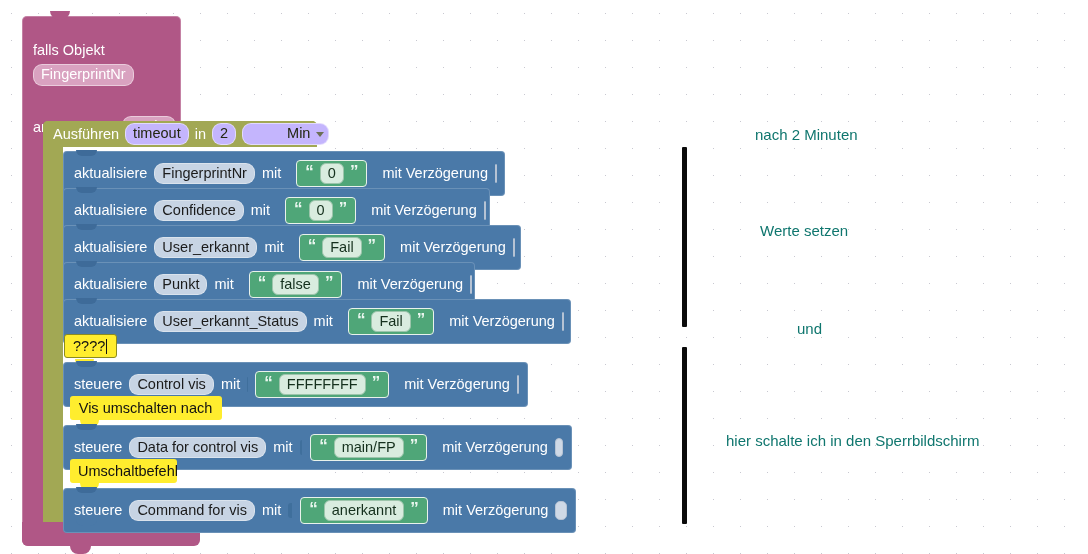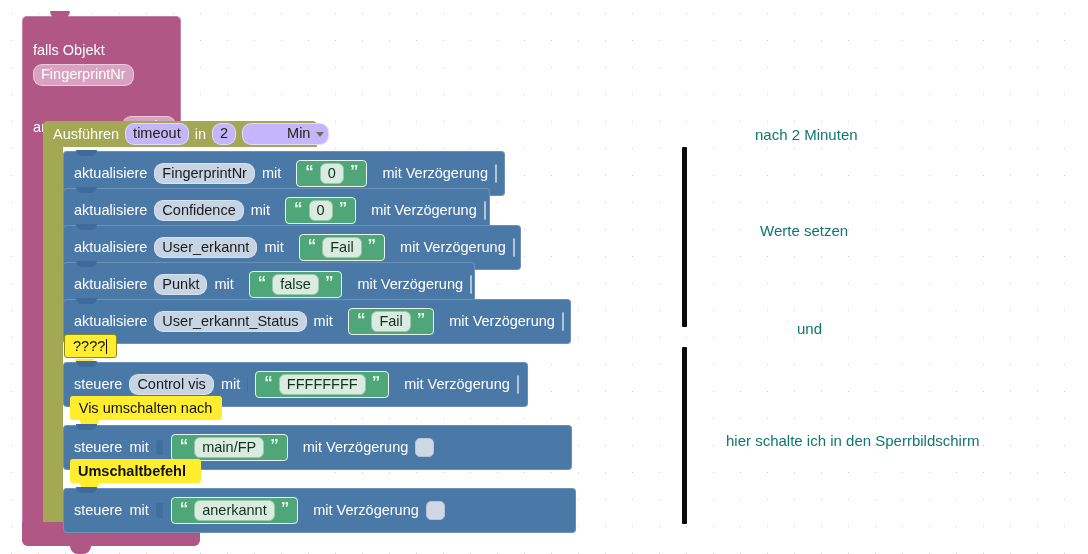--- a/index.html
+++ b/index.html
@@ -285,38 +285,40 @@
   <span class="chk"></span>
 </div>
 
 <div class="blk ycom" style="left:70px;top:396px;width:152px;justify-content:center;">
   <span>Vis umschalten nach</span>
 </div>
 
 <div class="blk blue" style="left:63px;top:425px;width:509px;">
   <span class="notch-top"></span>
   <span class="lbl">steuere</span>
+  <span class="pill">Data for control vis</span>
   <span class="lbl">mit</span>
   <span class="plug"></span>
   <span class="green">
     <span class="q">“</span>
     <span class="pill grn">main/FP</span>
     <span class="q">”</span>
   </span>
   <span class="lbl" style="margin-left:8px;">mit Verzögerung</span>
   <span class="chk"></span>
 </div>
 
-<div class="blk ycom" style="left:70px;top:459px;width:131px;font-weight:bold;">
+<div class="blk ycom" style="left:70px;top:459px;width:107px;">
   <span>Umschaltbefehl</span>
 </div>
 
 <div class="blk blue" style="left:63px;top:488px;width:513px;">
   <span class="notch-top"></span>
   <span class="lbl">steuere</span>
+  <span class="pill">Command for vis</span>
   <span class="lbl">mit</span>
   <span class="plug"></span>
   <span class="green">
     <span class="q">“</span>
     <span class="pill grn">anerkannt</span>
     <span class="q">”</span>
   </span>
   <span class="lbl" style="margin-left:8px;">mit Verzögerung</span>
   <span class="chk"></span>
 </div>

